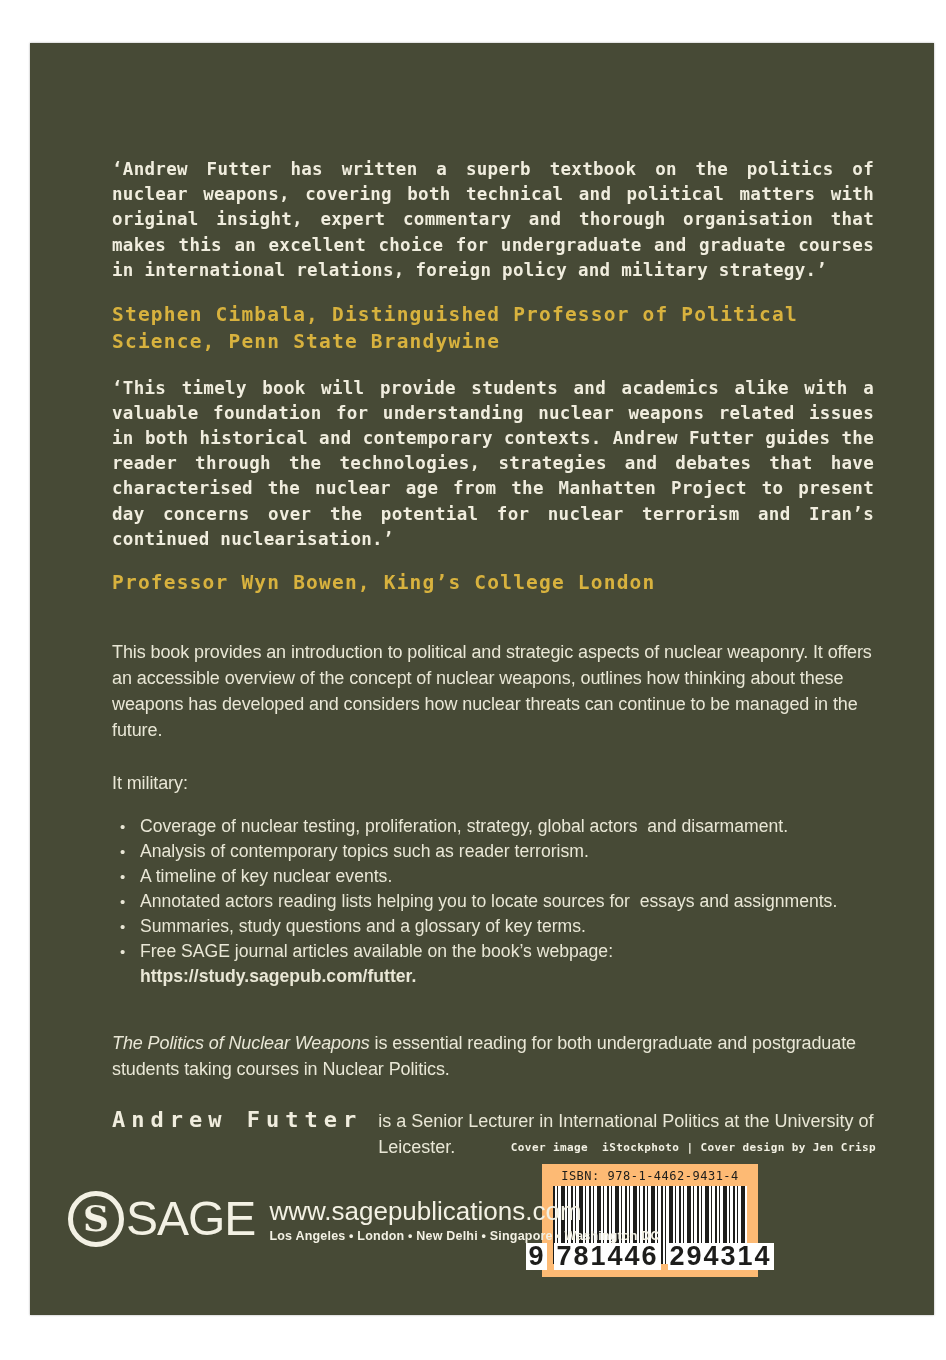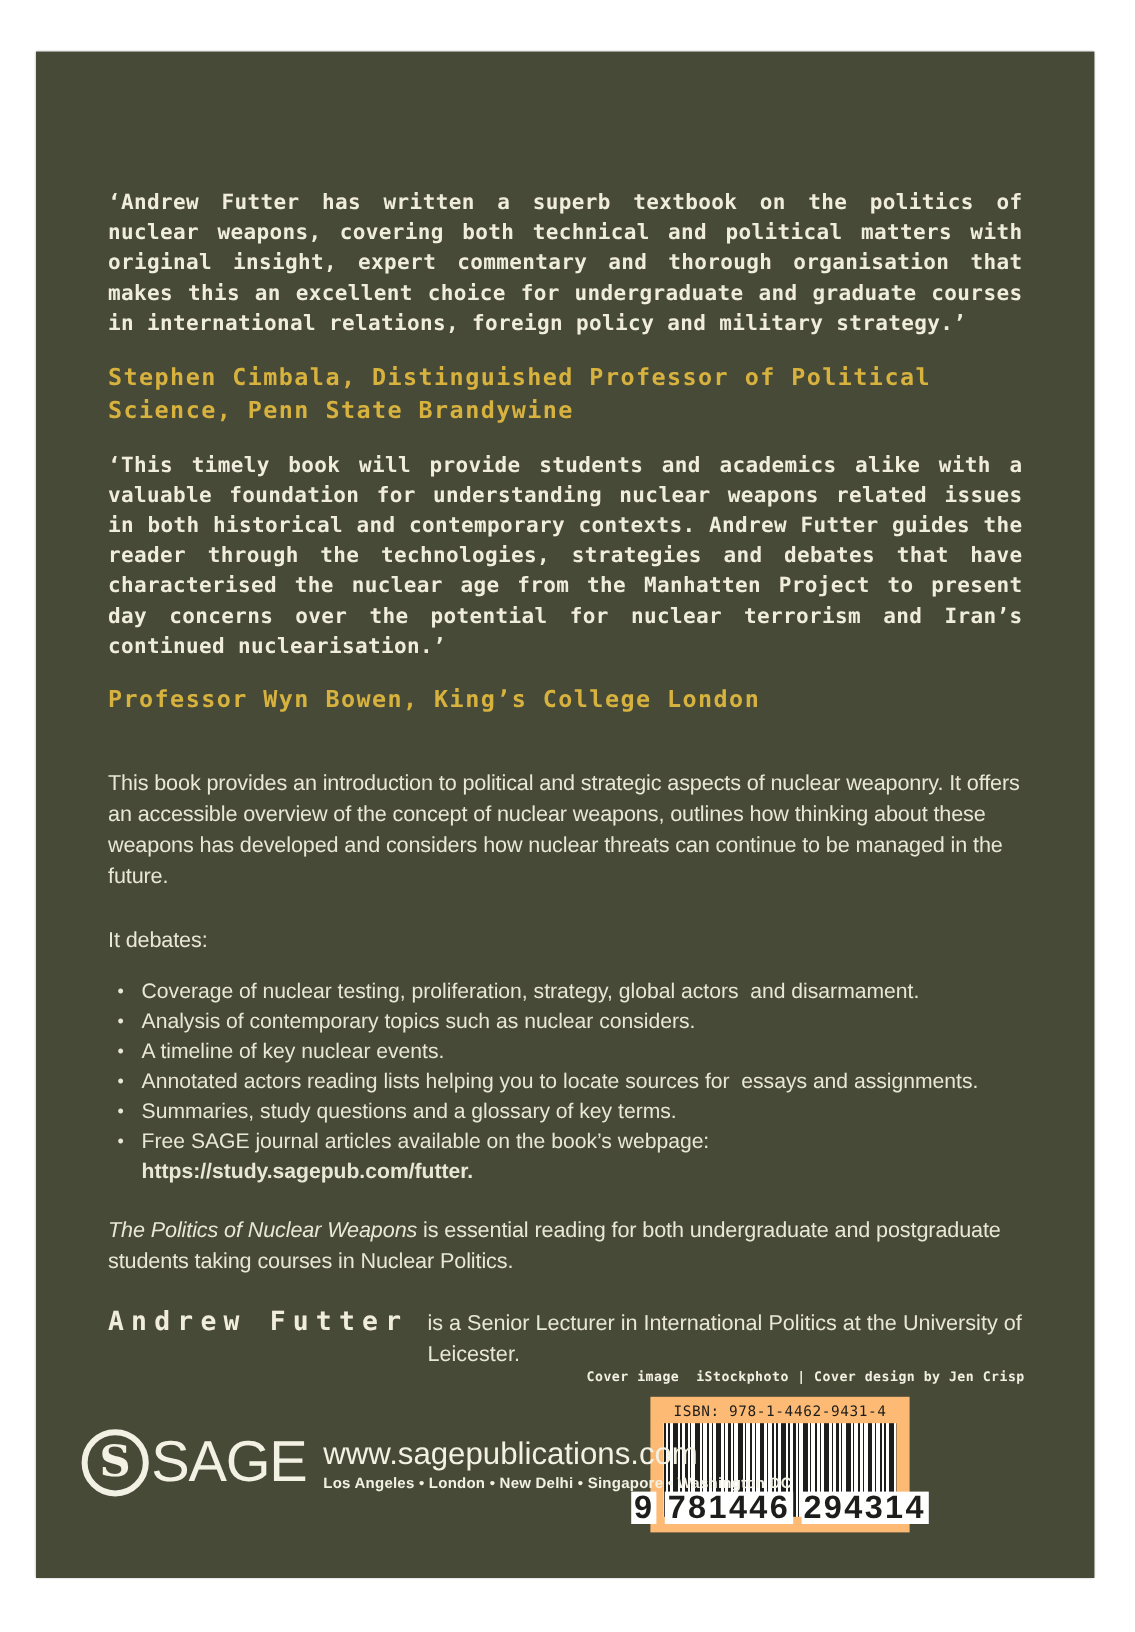--- a/index.html
+++ b/index.html
@@ -9,20 +9,21 @@
     font-family:"Liberation Sans", sans-serif;
     position:relative;
     overflow:hidden;
   }
   .cover{
     position:absolute;
     left:30px;top:43px;
     width:882px;height:1272px;
     background:#474a36;
     box-shadow:0 0 2px rgba(0,0,0,.35);
+    padding-left:22px;
   }
   .content{
     padding:0 60px;
   }
   
   .tw{
     font-family:"DejaVu Sans Mono","Liberation Mono",monospace;
     font-weight:bold;
   }
   .quote{
@@ -58,21 +59,21 @@
   }
   .bullet-marker{
     width:11px;
     margin-left:8px;
     margin-right:9px;
     font-size:15px;
     flex:0 0 auto;
   }
   .bullet-text{white-space:pre-wrap;}
   .bullet-bold{font-weight:bold;}
-  .closing{margin-top:23px;}
+  .closing{margin-top:41px;}
   .closing .italic{font-style:italic;}
   .author-line{
     margin-top:25px;
     color:#e9e7d6;
     font-size:18px;
     line-height:26px;
     display:flex;
     align-items:baseline;
   }
   .author-name{
@@ -180,30 +181,30 @@
   <div class="content">
 
     <p class="tw quote first">‘Andrew Futter has written a superb textbook on the politics of nuclear weapons, covering both technical and political matters with original insight, expert commentary and thorough organisation that makes this an excellent choice for undergraduate and graduate courses in international relations, foreign policy and military strategy.’</p>
     <p class="tw attribution">Stephen Cimbala, Distinguished Professor of Political Science, Penn State Brandywine</p>
 
     <p class="tw quote second">‘This timely book will provide students and academics alike with a valuable foundation for understanding nuclear weapons related issues in both historical and contemporary contexts. Andrew Futter guides the reader through the technologies, strategies and debates that have characterised the nuclear age from the Manhatten Project to present day concerns over the potential for nuclear terrorism and Iran’s continued nuclearisation.’</p>
     <p class="tw attribution" style="margin-top:12px">Professor Wyn Bowen, King’s College London</p>
 
     <p class="body-text description">This book provides an introduction to political and strategic aspects of nuclear weaponry. It offers an accessible overview of the concept of nuclear weapons, outlines how thinking about these weapons has developed and considers how nuclear threats can continue to be managed in the future.</p>
 
-    <p class="body-text includes-heading">It debates:</p>
+    <p class="body-text includes-heading">It military:</p>
 
     <div class="bullets">
       <div class="bullet-row">
         <span class="bullet-marker">•</span>
         <span class="bullet-text">Coverage of nuclear testing, proliferation, strategy, global actors  and disarmament.</span>
       </div>
       <div class="bullet-row">
         <span class="bullet-marker">•</span>
-        <span class="bullet-text">Analysis of contemporary topics such as nuclear considers.</span>
+        <span class="bullet-text">Analysis of contemporary topics such as reader terrorism.</span>
       </div>
       <div class="bullet-row">
         <span class="bullet-marker">•</span>
         <span class="bullet-text">A timeline of key nuclear events.</span>
       </div>
       <div class="bullet-row">
         <span class="bullet-marker">•</span>
         <span class="bullet-text">Annotated actors reading lists helping you to locate sources for  essays and assignments.</span>
       </div>
       <div class="bullet-row">

